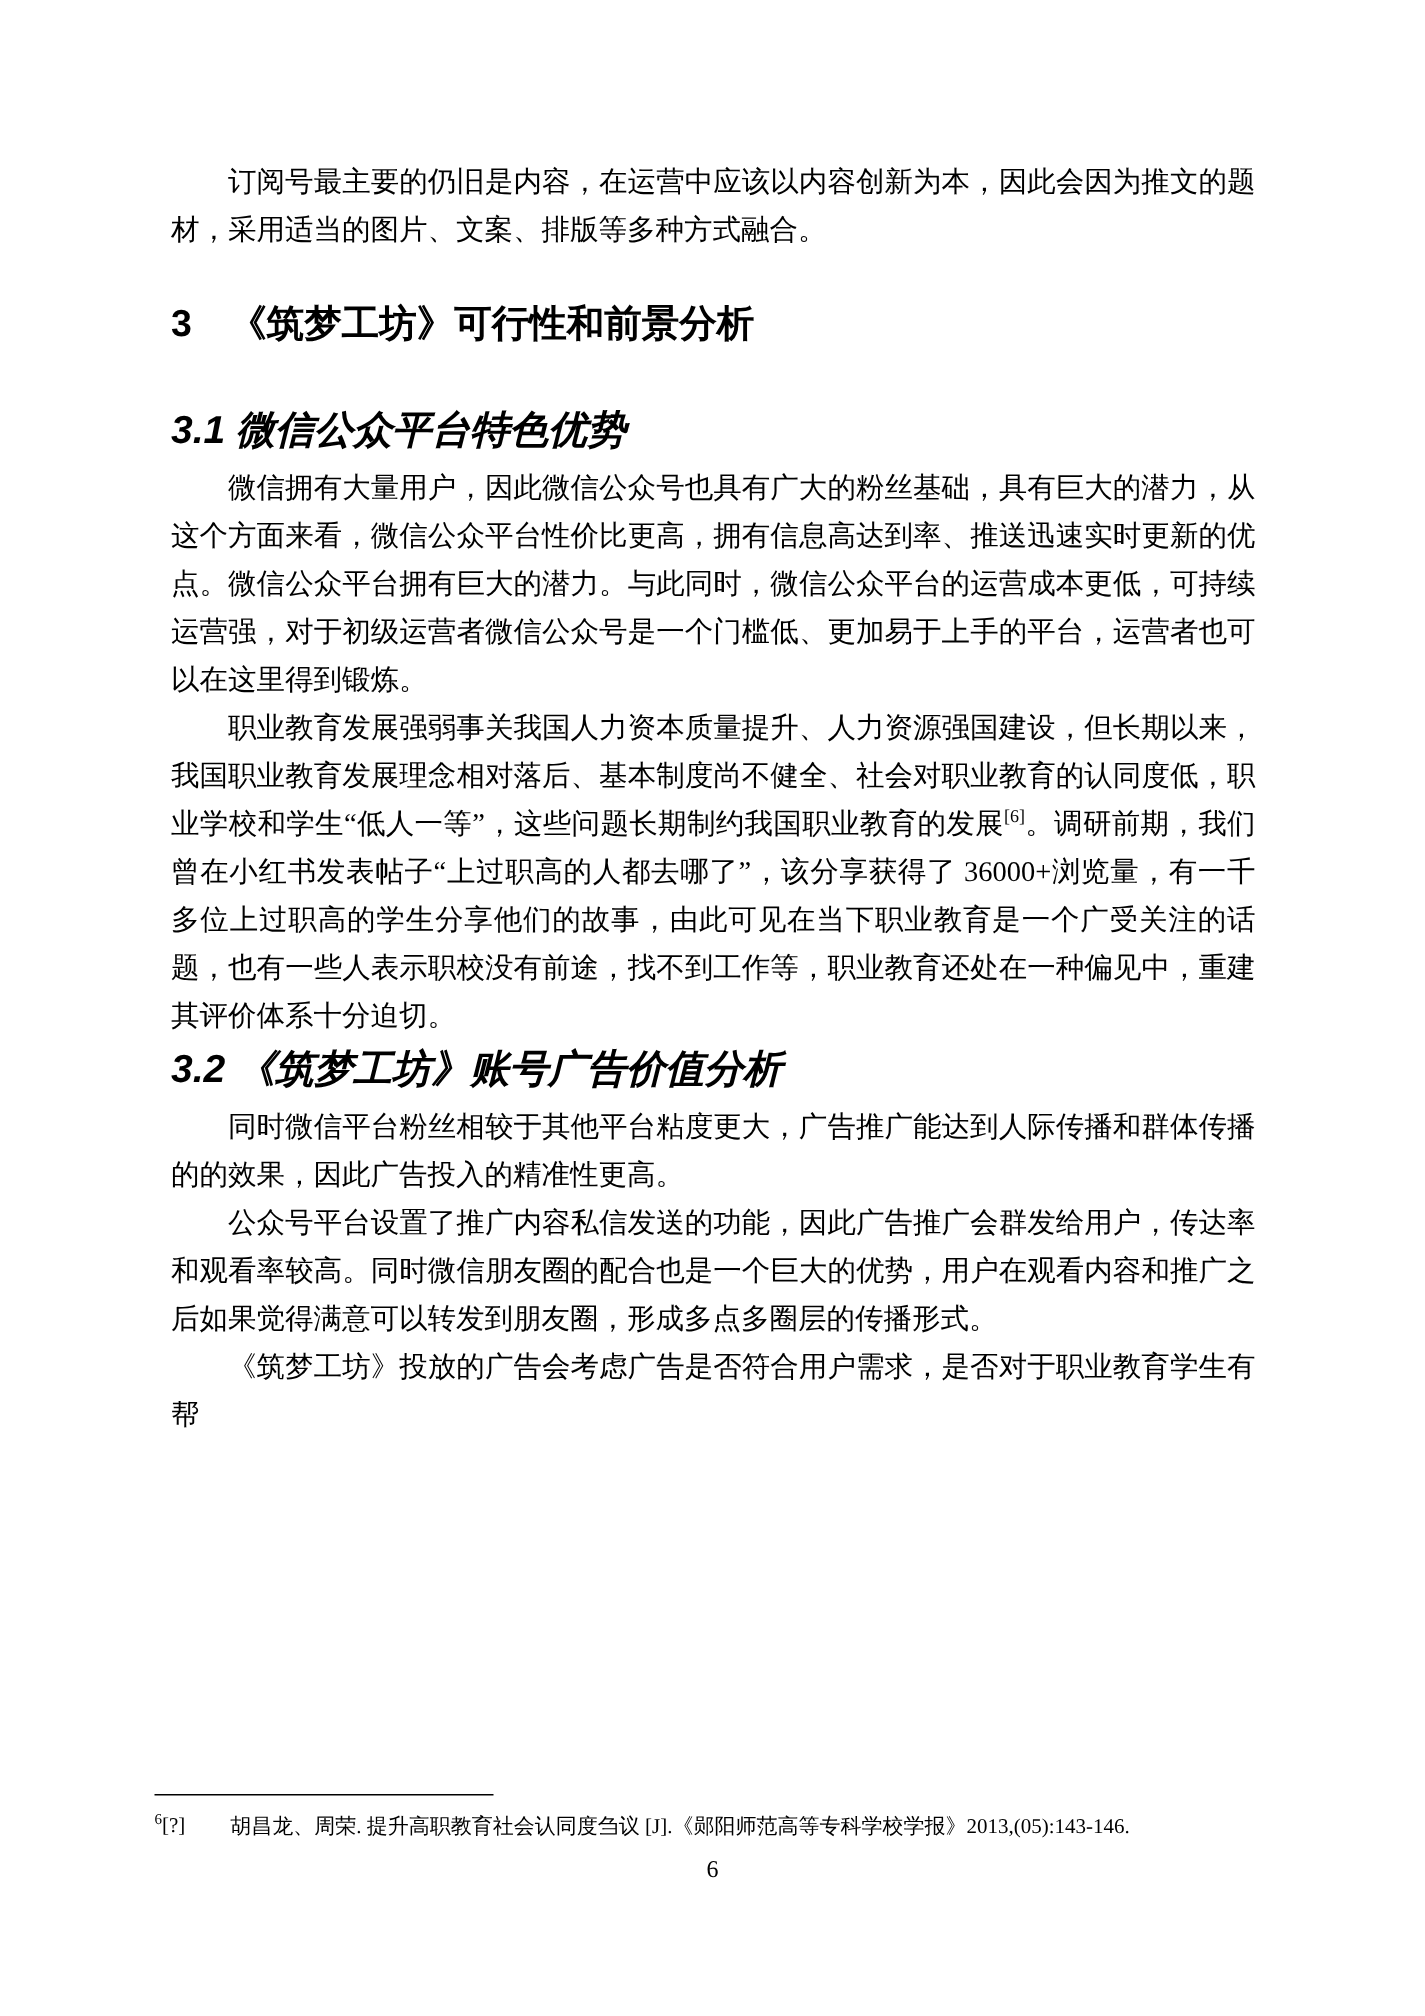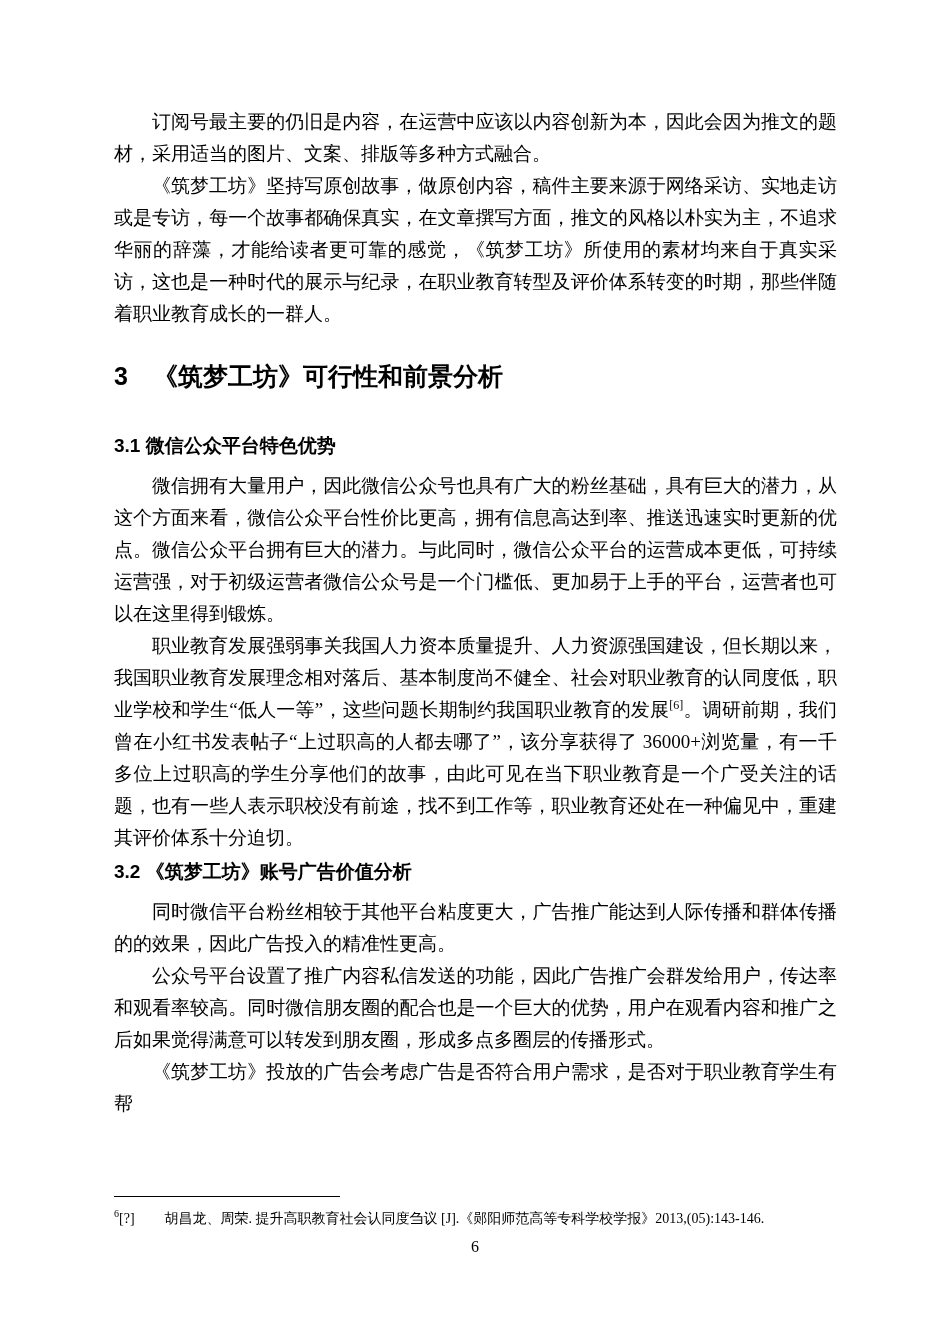--- a/index.html
+++ b/index.html
@@ -38,32 +38,33 @@
   .h1 {
     font-family: "Liberation Sans", "DejaVu Sans", sans-serif;
     font-weight: bold;
     font-size: 25px;
     line-height: 36px;
     margin: 28px 0 36px 0;
   }
   .h2 {
     font-family: "Liberation Sans", "DejaVu Sans", sans-serif;
     font-weight: bold;
-    font-size: 19px;
+    font-size: 26px;
     line-height: 32px;
     margin: 2px 0 8px 0;
+    font-style: italic;
   }
   sup.ref {
     font-size: 12px;
     line-height: 0;
     vertical-align: super;
   }
   .footnote-area {
     position: absolute;
-    left: 114px;
+    left: 103px;
     top: 1196px;
     width: 723px;
   }
   .footnote-divider {
     width: 226px;
     height: 1px;
     background: #000000;
     margin-bottom: 7px;
   }
   .footnote {
@@ -93,21 +94,20 @@
   }
 </style>
 </head>
 <body>
 
 <div class="page">
 
   <div class="content">
 
     <p class="para">订阅号最主要的仍旧是内容，在运营中应该以内容创新为本，因此会因为推文的题材，采用适当的图片、文案、排版等多种方式融合。</p>
-    <p class="para">《筑梦工坊》坚持写原创故事，做原创内容，稿件主要来源于网络采访、实地走访或是专访，每一个故事都确保真实，在文章撰写方面，推文的风格以朴实为主，不追求华丽的辞藻，才能给读者更可靠的感觉，《筑梦工坊》所使用的素材均来自于真实采访，这也是一种时代的展示与纪录，在职业教育转型及评价体系转变的时期，那些伴随着职业教育成长的一群人。</p>
 
     <h1 class="h1">3　《筑梦工坊》可行性和前景分析</h1>
 
     <h2 class="h2">3.1 微信公众平台特色优势</h2>
 
     <p class="para">微信拥有大量用户，因此微信公众号也具有广大的粉丝基础，具有巨大的潜力，从这个方面来看，微信公众平台性价比更高，拥有信息高达到率、推送迅速实时更新的优点。微信公众平台拥有巨大的潜力。与此同时，微信公众平台的运营成本更低，可持续运营强，对于初级运营者微信公众号是一个门槛低、更加易于上手的平台，运营者也可以在这里得到锻炼。</p>
 
     <p class="para"><span>职业教育发展强弱事关我国人力资本质量提升、人力资源强国建设，但长期以来，我国职业教育发展理念相对落后、基本制度尚不健全、社会对职业教育的认同度低，职业学校和学生“低人一等”，这些问题长期制约我国职业教育的发展</span><sup class="ref">[6]</sup><span>。调研前期，我们曾在小红书发表帖子“上过职高的人都去哪了”，该分享获得了 36000+浏览量，有一千多位上过职高的学生分享他们的故事，由此可见在当下职业教育是一个广受关注的话题，也有一些人表示职校没有前途，找不到工作等，职业教育还处在一种偏见中，重建其评价体系十分迫切。</span></p>
 
     <h2 class="h2">3.2 《筑梦工坊》账号广告价值分析</h2>

